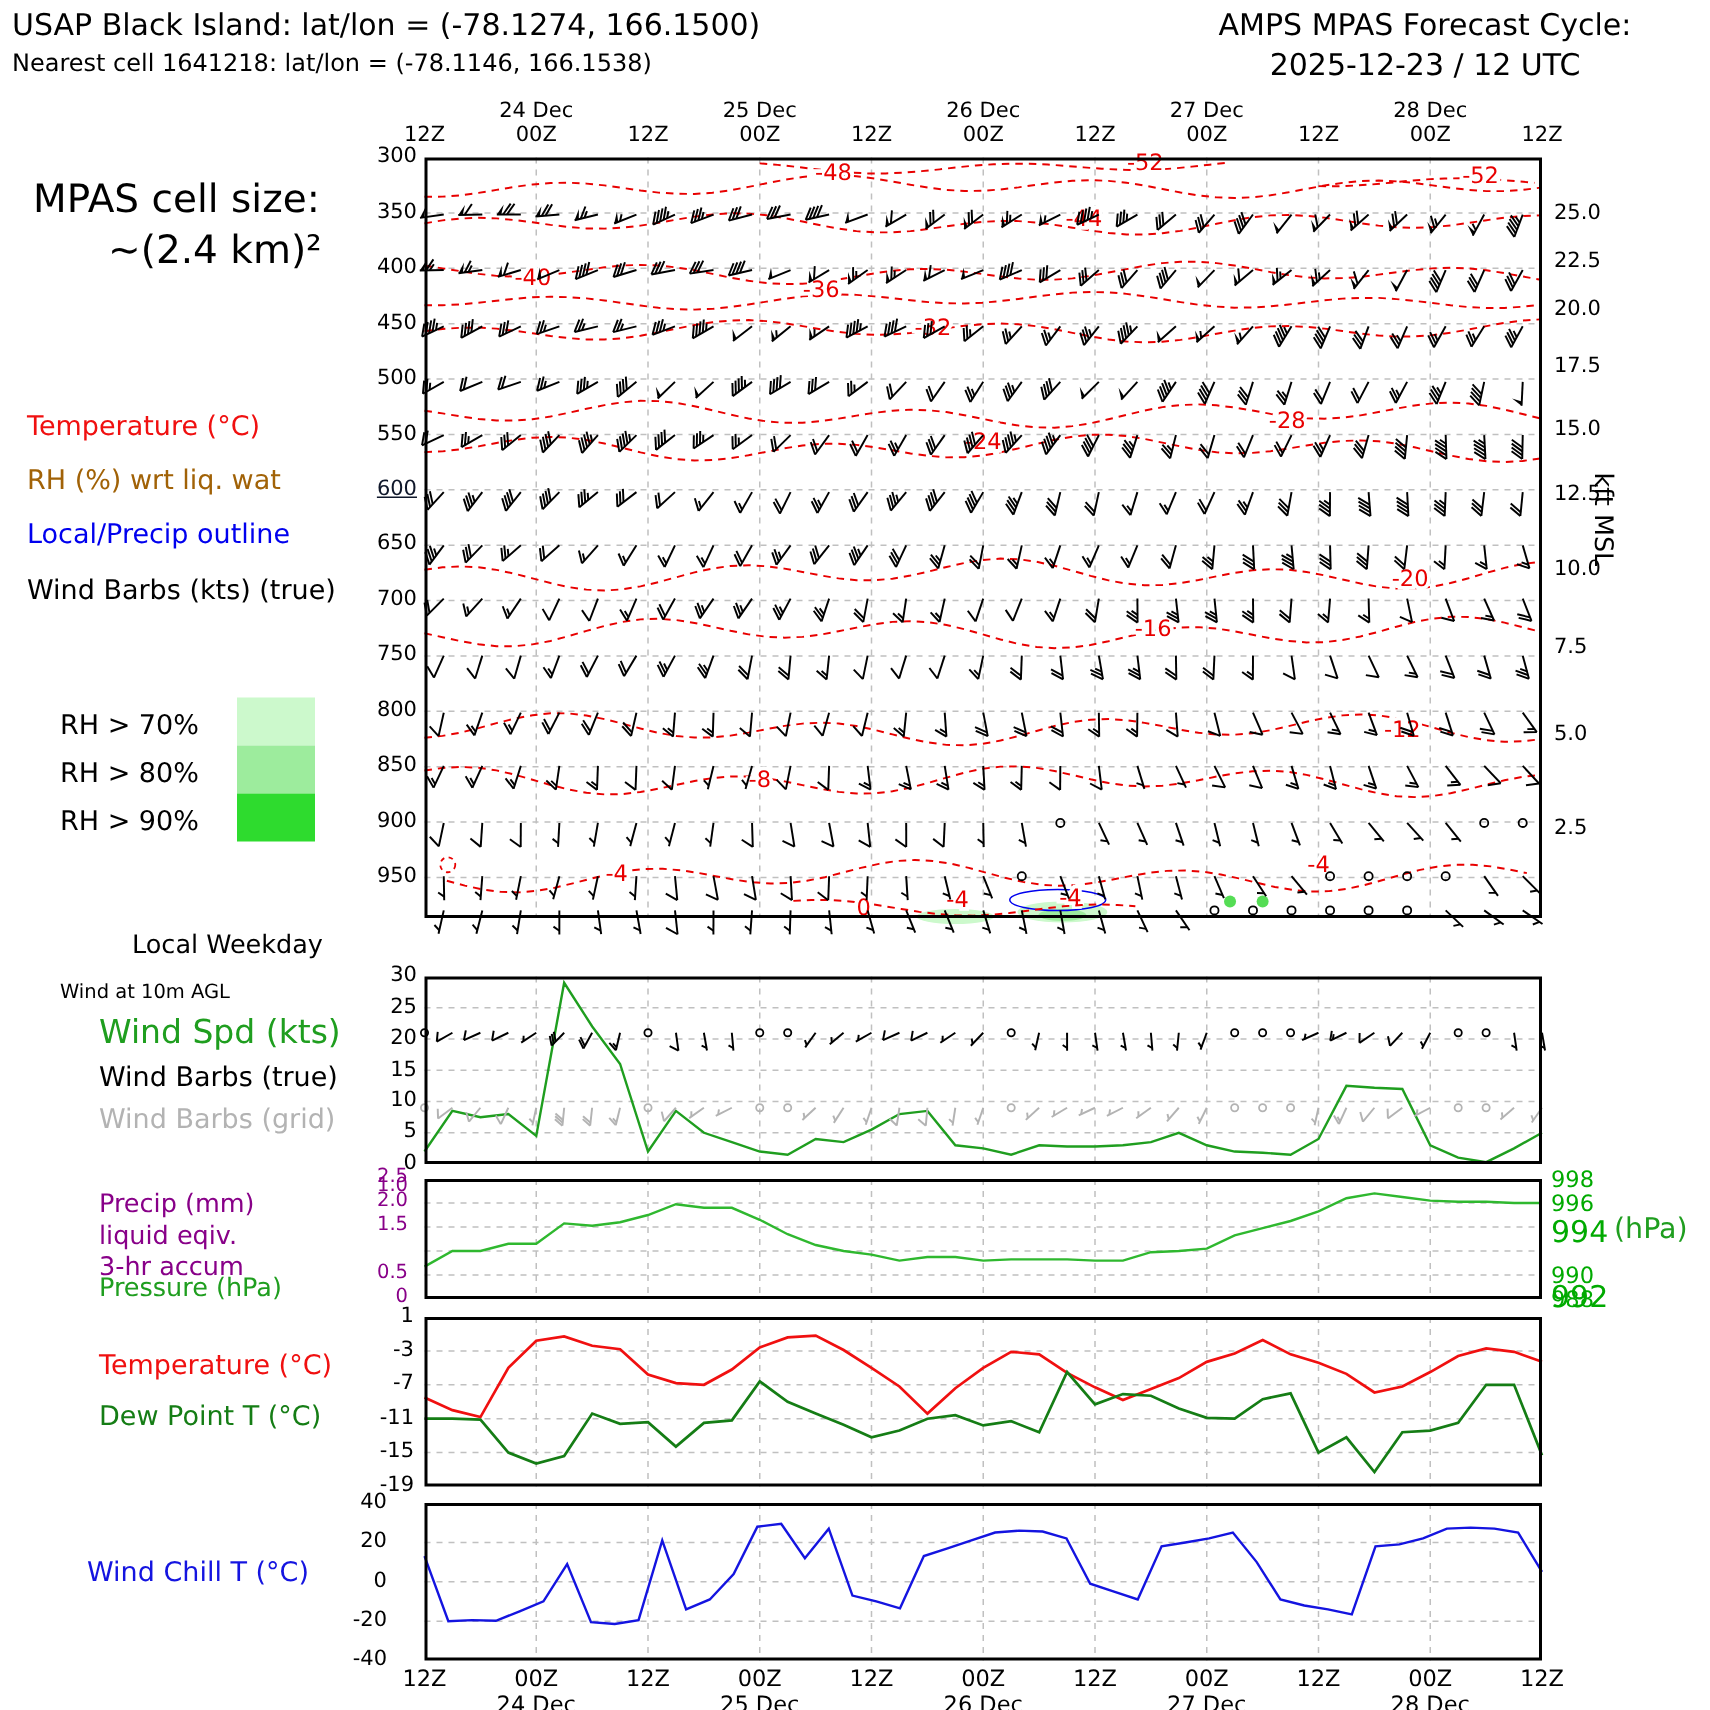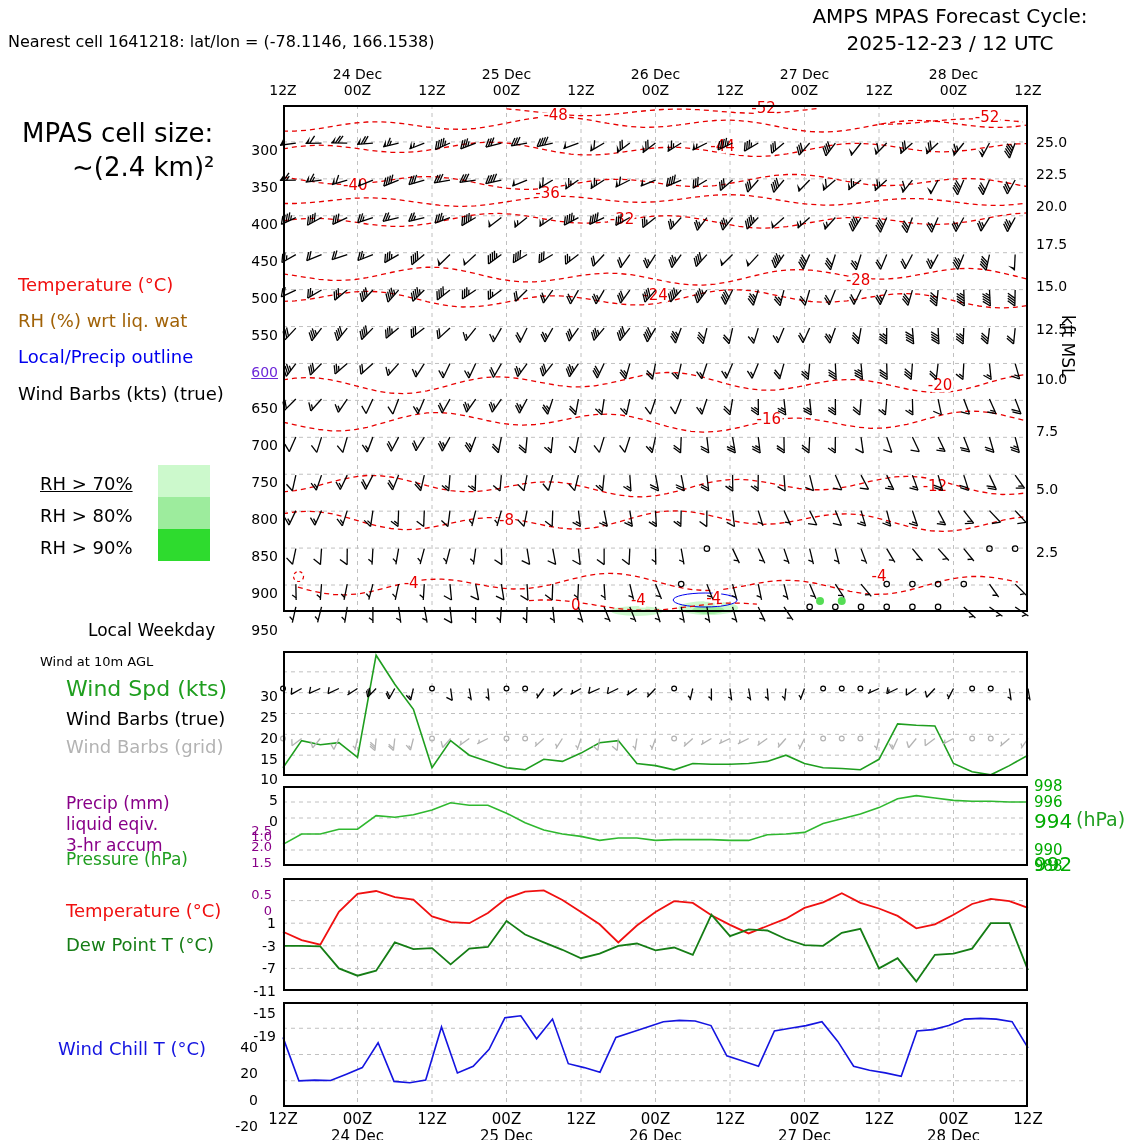--- a/index.html
+++ b/index.html
@@ -1,19 +1,19 @@
 <!DOCTYPE html>
 <html><head>
 <meta charset="utf-8">
 <style>
   html,body{margin:0;padding:0;background:#fff;width:1140px;height:1140px;overflow:hidden;
     font-family:"DejaVu Sans", sans-serif;}
   #stage{position:absolute;left:0;top:0;width:1140px;height:1140px;}
   .lbl{position:absolute;white-space:nowrap;color:#000;}
-  .r{text-align:right;margin-top:46px;}
+  .r{text-align:right;}
   .c{text-align:center;}
   #plot{position:absolute;left:0;top:0;}
   .panel{position:absolute;border:2.5px solid #000;box-sizing:border-box;}
   .wkseg{position:absolute;top:0;bottom:0;}
   .wkdiv{position:absolute;top:-1px;bottom:-1px;width:5px;background:#000;}
 </style>
 </head>
 <body>
 
 <div id="stage">
@@ -1576,33 +1576,34 @@
       <line x1="283" y1="945.8" x2="1028" y2="945.8" stroke="#c0c0c0" stroke-dasharray="4 4" stroke-width="1"></line>
       <line x1="283" y1="968.4" x2="1028" y2="968.4" stroke="#c0c0c0" stroke-dasharray="4 4" stroke-width="1"></line>
       <polyline points="283.0,931.7 301.6,940.1 320.3,944.7 338.9,911.9 357.5,893.8 376.1,891.0 394.8,897.2 413.4,899.5 432.0,916.4 450.6,922.1 469.3,923.2 487.9,913.0 506.5,898.3 525.1,891.6 543.8,890.4 562.4,900.0 581.0,911.9 599.6,924.3 618.3,942.4 636.9,925.5 655.5,911.9 674.1,901.2 692.8,902.9 711.4,915.3 730.0,924.9 748.6,933.4 767.3,926.0 785.9,918.7 804.5,907.9 823.1,902.3 841.8,893.3 860.4,902.9 879.0,908.5 897.6,915.9 916.3,928.3 934.9,924.3 953.5,914.7 972.1,904.0 990.8,898.9 1009.4,901.2 1028.0,907.9 " fill="none" stroke="#f01010" stroke-width="1.8"></polyline>
       <polyline points="283.0,945.8 301.6,945.8 320.3,946.4 338.9,968.4 357.5,975.7 376.1,970.7 394.8,942.4 413.4,949.2 432.0,948.1 450.6,964.4 469.3,948.6 487.9,946.9 506.5,920.9 525.1,934.5 543.8,942.4 562.4,949.8 581.0,958.2 599.6,953.7 618.3,945.8 636.9,943.5 655.5,950.3 674.1,947.5 692.8,954.8 711.4,914.7 730.0,936.2 748.6,929.4 767.3,930.5 785.9,939.0 804.5,945.2 823.1,945.8 841.8,932.8 860.4,928.9 879.0,968.4 897.6,958.2 916.3,981.4 934.9,954.8 953.5,953.7 972.1,948.6 990.8,923.2 1009.4,923.2 1028.0,970.1 " fill="none" stroke="#157d15" stroke-width="1.8"></polyline>
       <line x1="283" y1="1028.25" x2="1028" y2="1028.25" stroke="#c0c0c0" stroke-dasharray="4 4" stroke-width="1"></line>
       <line x1="283" y1="1054.5" x2="1028" y2="1054.5" stroke="#c0c0c0" stroke-dasharray="4 4" stroke-width="1"></line>
       <line x1="283" y1="1080.75" x2="1028" y2="1080.75" stroke="#c0c0c0" stroke-dasharray="4 4" stroke-width="1"></line>
       <polyline points="283.0,1037.4 298.9,1080.8 314.7,1080.1 330.6,1080.5 346.4,1074.2 362.3,1067.6 378.1,1042.7 394.0,1081.4 409.8,1082.7 425.7,1080.1 441.5,1026.9 457.4,1072.9 473.2,1066.3 489.1,1049.3 504.9,1017.8 520.8,1015.8 536.6,1038.8 552.5,1019.1 568.3,1063.7 584.2,1067.6 600.0,1072.2 615.9,1037.4 631.7,1032.2 647.6,1026.9 663.4,1021.7 679.3,1020.4 695.1,1021.0 711.0,1025.6 726.8,1055.8 742.7,1061.1 758.5,1066.3 774.4,1030.9 790.2,1028.3 806.1,1025.6 821.9,1021.7 837.8,1041.4 853.6,1066.3 869.5,1070.3 885.3,1072.9 901.2,1076.2 917.0,1030.9 932.9,1029.6 948.7,1025.6 964.6,1019.1 980.4,1018.4 996.3,1019.1 1012.1,1021.7 1028.0,1047.9 " fill="none" stroke="#1414e0" stroke-width="1.6"></polyline>
     </svg>
 
+  <div class="lbl" style="left:8px;top:4px;font-size:20px;">USAP Black Island: lat/lon = (-78.1274, 166.1500)</div>
   <div class="lbl" style="left:8px;top:32px;font-size:16px;">Nearest cell 1641218: lat/lon = (-78.1146, 166.1538)</div>
   <div class="lbl c" style="left:770px;top:4px;width:360px;font-size:20px;">AMPS MPAS Forecast Cycle:</div>
   <div class="lbl c" style="left:770px;top:31px;width:360px;font-size:20px;">2025-12-23 / 12 UTC</div>
 
   <div class="lbl" style="left:22px;top:118px;font-size:26px;">MPAS cell size:</div>
   <div class="lbl" style="left:72px;top:152px;font-size:26px;">~(2.4 km)²</div>
 
   <div class="lbl" style="left:18px;top:274px;font-size:18px;color:#f01010;">Temperature (°C)</div>
   <div class="lbl" style="left:18px;top:310px;font-size:18px;color:#a16207;">RH (%) wrt liq. wat</div>
   <div class="lbl" style="left:18px;top:346px;font-size:18px;color:#0000ee;">Local/Precip outline</div>
   <div class="lbl" style="left:18px;top:383px;font-size:18px;color:#000;">Wind Barbs (kts) (true)</div>
 
-  <div class="lbl" style="left:40px;top:473px;font-size:18px;text-decoration:underline;">RH &gt; 70%</div>
+  <div class="lbl" style="left:40px;top:473px;font-size:18px;">RH &gt; 70%</div>
   <div class="lbl" style="left:40px;top:505px;font-size:18px;">RH &gt; 80%</div>
   <div class="lbl" style="left:40px;top:537px;font-size:18px;">RH &gt; 90%</div>
   <div style="position: absolute; left: 158px; top: 465px; width: 52px; height: 32px; background: rgb(204, 249, 204);"></div>
   <div style="position: absolute; left: 158px; top: 497px; width: 52px; height: 32px; background: rgb(157, 236, 157);"></div>
   <div style="position: absolute; left: 158px; top: 529px; width: 52px; height: 32px; background: rgb(46, 219, 46);"></div>
 
   <div class="lbl" style="left:88px;top:620px;font-size:17px;">Local Weekday</div>
   <div class="lbl" style="left:40px;top:654px;font-size:13px;">Wind at 10m AGL</div>
   <div class="lbl" style="left:66px;top:676px;font-size:22px;color:#1f9e1f;">Wind Spd (kts)</div>
   <div class="lbl" style="left:66px;top:708px;font-size:18px;color:#000;">Wind Barbs (true)</div>
@@ -1658,21 +1659,21 @@
       <div class="lbl c" style="font-size: 14px; color: rgb(0, 0, 0); left: 764.5px; width: 80px; top: 66px;">27 Dec</div>
       <div class="lbl c" style="font-size: 15px; color: rgb(0, 0, 0); left: 764.5px; width: 80px; top: 1127px;">27 Dec</div>
       <div class="lbl c" style="font-size: 14px; color: rgb(0, 0, 0); left: 913.5px; width: 80px; top: 66px;">28 Dec</div>
       <div class="lbl c" style="font-size: 15px; color: rgb(0, 0, 0); left: 913.5px; width: 80px; top: 1127px;">28 Dec</div>
       <div class="lbl r" style="font-size: 14px; color: rgb(0, 0, 0); left: 218px; width: 60px; top: 96px;">300</div>
       <div class="lbl r" style="font-size: 14px; color: rgb(0, 0, 0); left: 218px; width: 60px; top: 132.923px;">350</div>
       <div class="lbl r" style="font-size: 14px; color: rgb(0, 0, 0); left: 218px; width: 60px; top: 169.846px;">400</div>
       <div class="lbl r" style="font-size: 14px; color: rgb(0, 0, 0); left: 218px; width: 60px; top: 206.769px;">450</div>
       <div class="lbl r" style="font-size: 14px; color: rgb(0, 0, 0); left: 218px; width: 60px; top: 243.692px;">500</div>
       <div class="lbl r" style="font-size: 14px; color: rgb(0, 0, 0); left: 218px; width: 60px; top: 280.615px;">550</div>
-      <div class="lbl r" style="font-size: 14px; color: #6d28d9; left: 218px; width: 60px; top: 317.538px; text-decoration: underline;">600</div>
+      <div class="lbl r" style="font-size: 14px; color: #0f172a; left: 218px; width: 60px; top: 317.538px; text-decoration: underline;">600</div>
       <div class="lbl r" style="font-size: 14px; color: rgb(0, 0, 0); left: 218px; width: 60px; top: 354.462px;">650</div>
       <div class="lbl r" style="font-size: 14px; color: rgb(0, 0, 0); left: 218px; width: 60px; top: 391.385px;">700</div>
       <div class="lbl r" style="font-size: 14px; color: rgb(0, 0, 0); left: 218px; width: 60px; top: 428.308px;">750</div>
       <div class="lbl r" style="font-size: 14px; color: rgb(0, 0, 0); left: 218px; width: 60px; top: 465.231px;">800</div>
       <div class="lbl r" style="font-size: 14px; color: rgb(0, 0, 0); left: 218px; width: 60px; top: 502.154px;">850</div>
       <div class="lbl r" style="font-size: 14px; color: rgb(0, 0, 0); left: 218px; width: 60px; top: 539.077px;">900</div>
       <div class="lbl r" style="font-size: 14px; color: rgb(0, 0, 0); left: 218px; width: 60px; top: 576px;">950</div>
       <div class="lbl" style="font-size: 14px; color: rgb(0, 0, 0); left: 1036px; top: 134px;">25.0</div>
       <div class="lbl" style="font-size: 14px; color: rgb(0, 0, 0); left: 1036px; top: 166px;">22.5</div>
       <div class="lbl" style="font-size: 14px; color: rgb(0, 0, 0); left: 1036px; top: 198px;">20.0</div>

